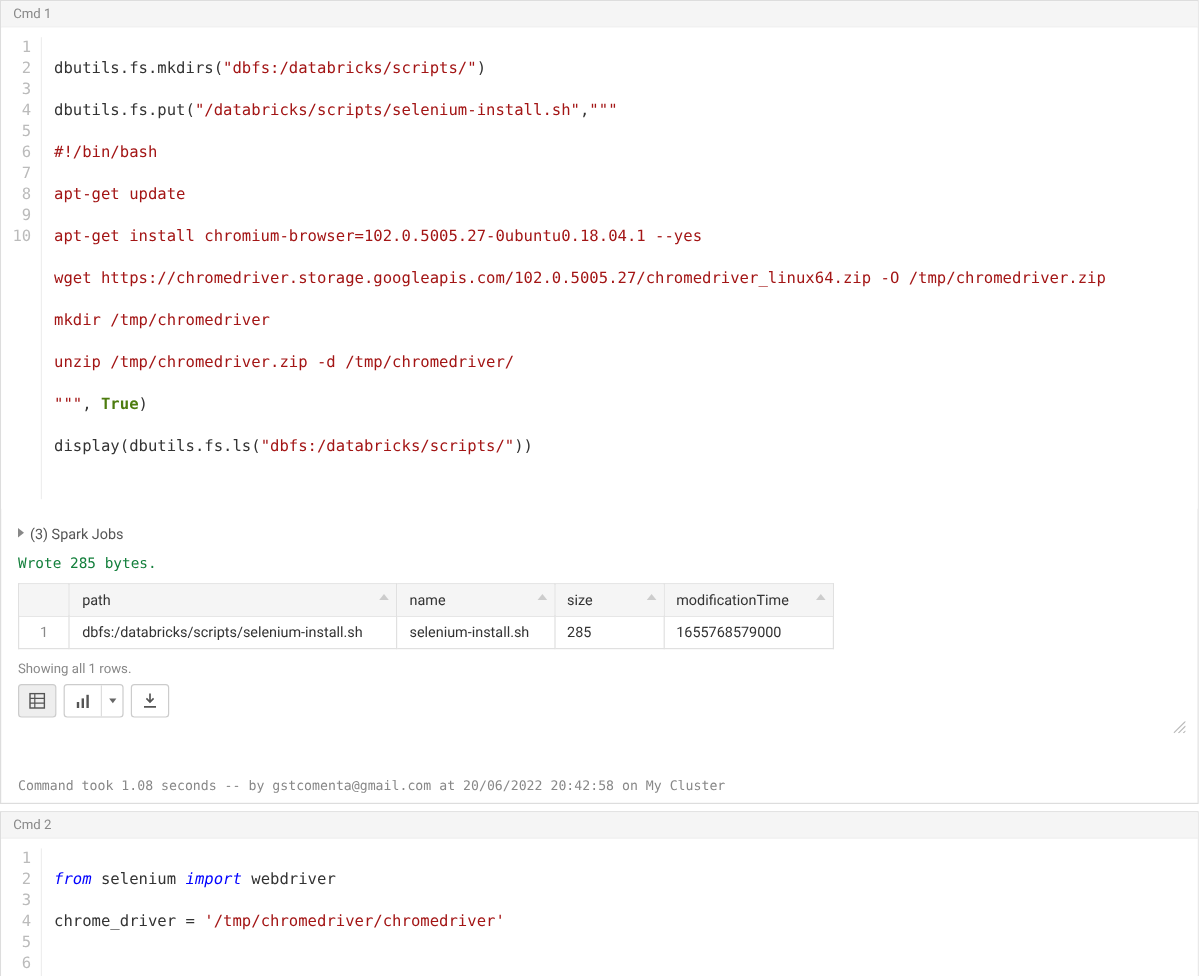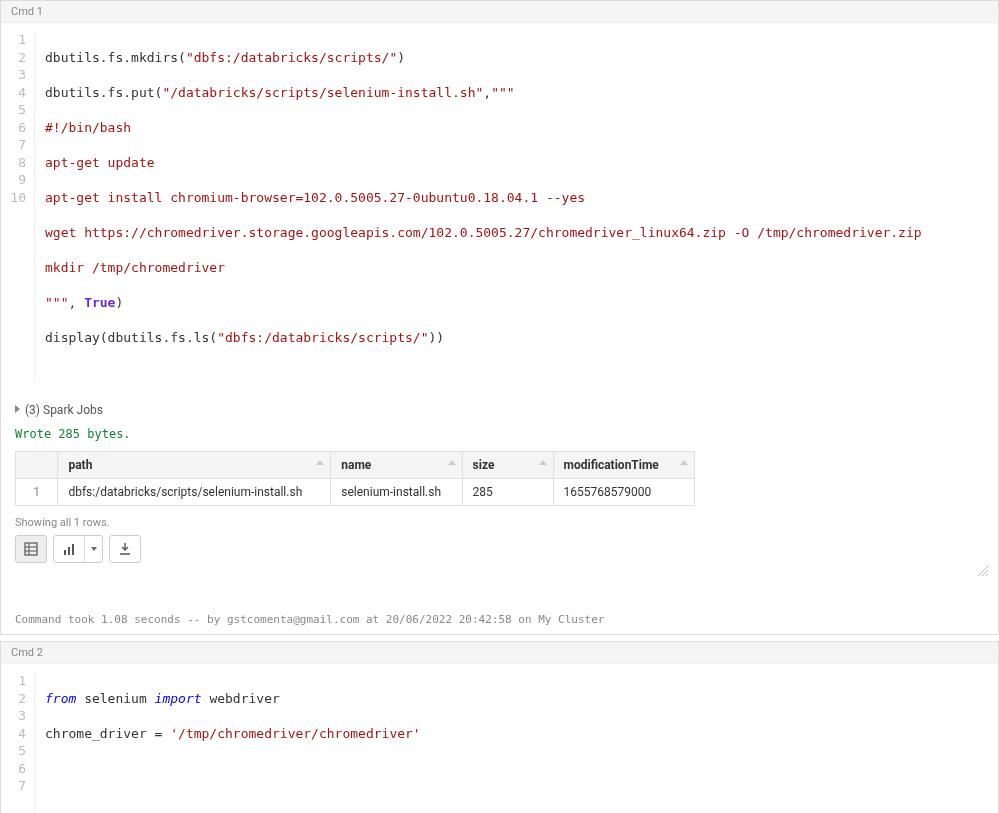--- a/index.html
+++ b/index.html
@@ -38,21 +38,21 @@
     border-right: 1px solid #eee;
   }
   .gutter div { }
   .code-lines {
     padding-left: 10px;
     white-space: pre;
     color: #333;
   }
   .tok-str { color: #A31515; }
   .tok-kw { color: #0000ff; font-style: italic; }
-  .tok-bool { color: #6d28d9; font-weight: bold; text-align: center; }
+  .tok-bool { color: #4d7c0f; font-weight: bold; text-align: center; }
   .output-area {
     padding: 10px 4px 14px 14px;
     font-size: 12px;
     color: #444;
   }
   .spark-jobs {
     color: #555;
     margin: 4px 0 10px 0;
     font-size: 12px;
   }
@@ -77,21 +77,21 @@
     width: 680px;
     margin-top: 2px;
   }
   table.fs-table th, table.fs-table td {
     border: 1px solid #e0e0e0;
     padding: 6px 10px;
     text-align: left;
   }
   table.fs-table th {
     background: #f5f5f5;
-    font-weight: bold;
+    font-weight: normal;
     position: relative;
   }
   .sort-icon {
     position: absolute;
     right: 6px;
     top: 8px;
     width: 0; height: 0;
     border-left: 4px solid transparent;
     border-right: 4px solid transparent;
     border-bottom: 5px solid #ccc;
@@ -180,20 +180,21 @@
       <div>10</div>
     </div>
     <div class="code-lines">
 <div><span>dbutils.fs.mkdirs(</span><span class="tok-str">"dbfs:/databricks/scripts/"</span><span>)</span></div>
 <div><span>dbutils.fs.put(</span><span class="tok-str">"/databricks/scripts/selenium-install.sh"</span><span>,</span><span class="tok-str">"""</span></div>
 <div><span class="tok-str">#!/bin/bash</span></div>
 <div><span class="tok-str">apt-get update</span></div>
 <div><span class="tok-str">apt-get install chromium-browser=102.0.5005.27-0ubuntu0.18.04.1 --yes</span></div>
 <div><span class="tok-str">wget https://chromedriver.storage.googleapis.com/102.0.5005.27/chromedriver_linux64.zip -O /tmp/chromedriver.zip</span></div>
 <div><span class="tok-str">mkdir /tmp/chromedriver</span></div>
+<div><span class="tok-str">unzip /tmp/chromedriver.zip -d /tmp/chromedriver/</span></div>
 <div><span class="tok-str">"""</span><span>, </span><span class="tok-bool">True</span><span>)</span></div>
 <div><span>display(dbutils.fs.ls(</span><span class="tok-str">"dbfs:/databricks/scripts/"</span><span>))</span></div>
     </div>
   </div>
 
   <div class="output-area">
     <div class="spark-jobs">
       <span class="tri"></span><span>(3) Spark Jobs</span>
     </div>
     <div class="wrote-line">Wrote 285 bytes.</div>

